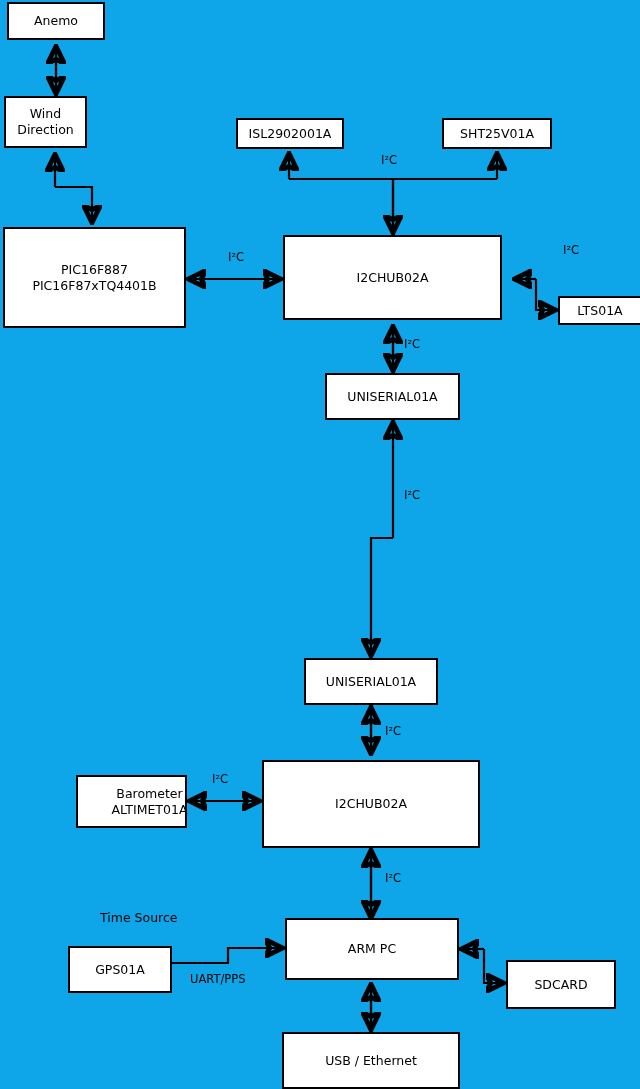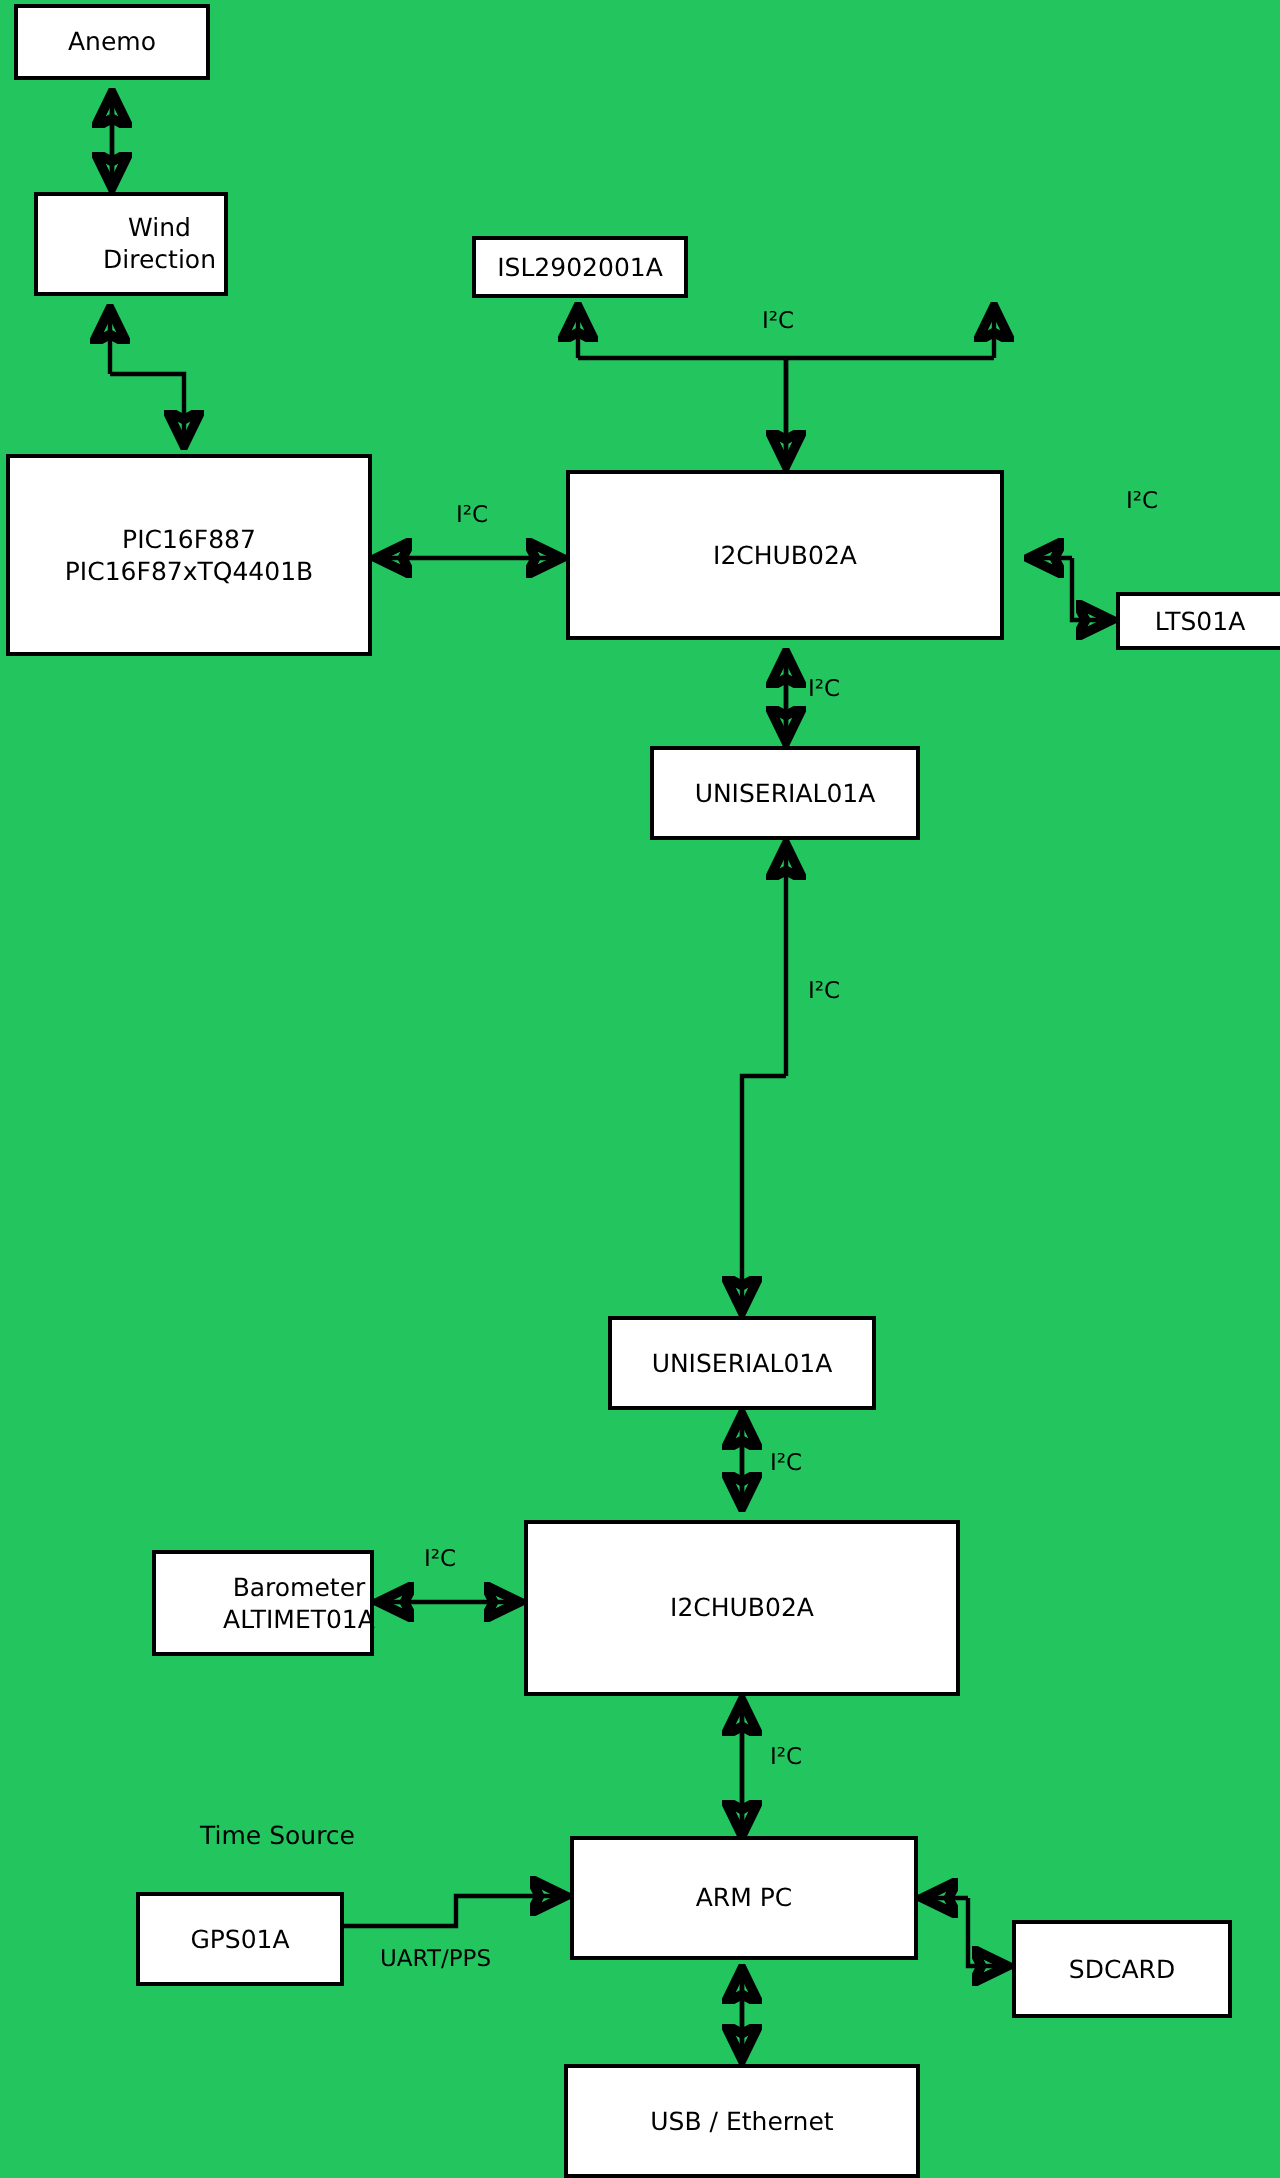--- a/index.html
+++ b/index.html
@@ -1,21 +1,21 @@
 <!DOCTYPE html>
 <html><head>
 <meta charset="utf-8">
 <title>Block Diagram</title>
 <style>
   html,body{margin:0;padding:0;background:#ffffff;}
   body{font-family:"DejaVu Sans","Liberation Sans",sans-serif;}
   #canvas{
     position:relative;
     width:640px;height:1089px;
-    background:#22c55e;
+    background:#0ea5e9;
     overflow:hidden;
   }
   .node{
     position:absolute;
     box-sizing:border-box;
     border:2px solid #000000;
     background:#ffffff;
     display:flex;
     align-items:center;
     justify-content:center;
@@ -106,34 +106,37 @@
     <path d="M484,949 L484,983 L502,983" marker-end="url(#ah)"></path>
 
     <line x1="371" y1="1026" x2="371" y2="986" marker-end="url(#ah)"></line>
     <line x1="371" y1="983" x2="371" y2="1028" marker-end="url(#ah)"></line>
   </svg>
 
   <div class="node" style="left:7px;top:2px;width:98px;height:38px;">
     <span class="lbl">Anemo</span>
   </div>
 
-  <div class="node" style="left:17px;top:96px;width:97px;height:52px;justify-content:flex-end;">
+  <div class="node" style="left:4px;top:96px;width:83px;height:52px;">
     <span class="lbl">Wind
 Direction</span>
   </div>
 
   <div class="node" style="left:3px;top:227px;width:183px;height:101px;">
     <span class="lbl">PIC16F887
 PIC16F87xTQ4401B</span>
   </div>
 
   <div class="node" style="left:236px;top:118px;width:108px;height:31px;">
     <span class="lbl">ISL2902001A</span>
   </div>
 
+  <div class="node" style="left:442px;top:118px;width:110px;height:31px;">
+    <span class="lbl">SHT25V01A</span>
+  </div>
 
   <div class="node" style="left:283px;top:235px;width:219px;height:85px;">
     <span class="lbl">I2CHUB02A</span>
   </div>
 
   <div class="node" style="left:558px;top:296px;width:84px;height:29px;">
     <span class="lbl">LTS01A</span>
   </div>
 
   <div class="node" style="left:325px;top:373px;width:135px;height:47px;">

